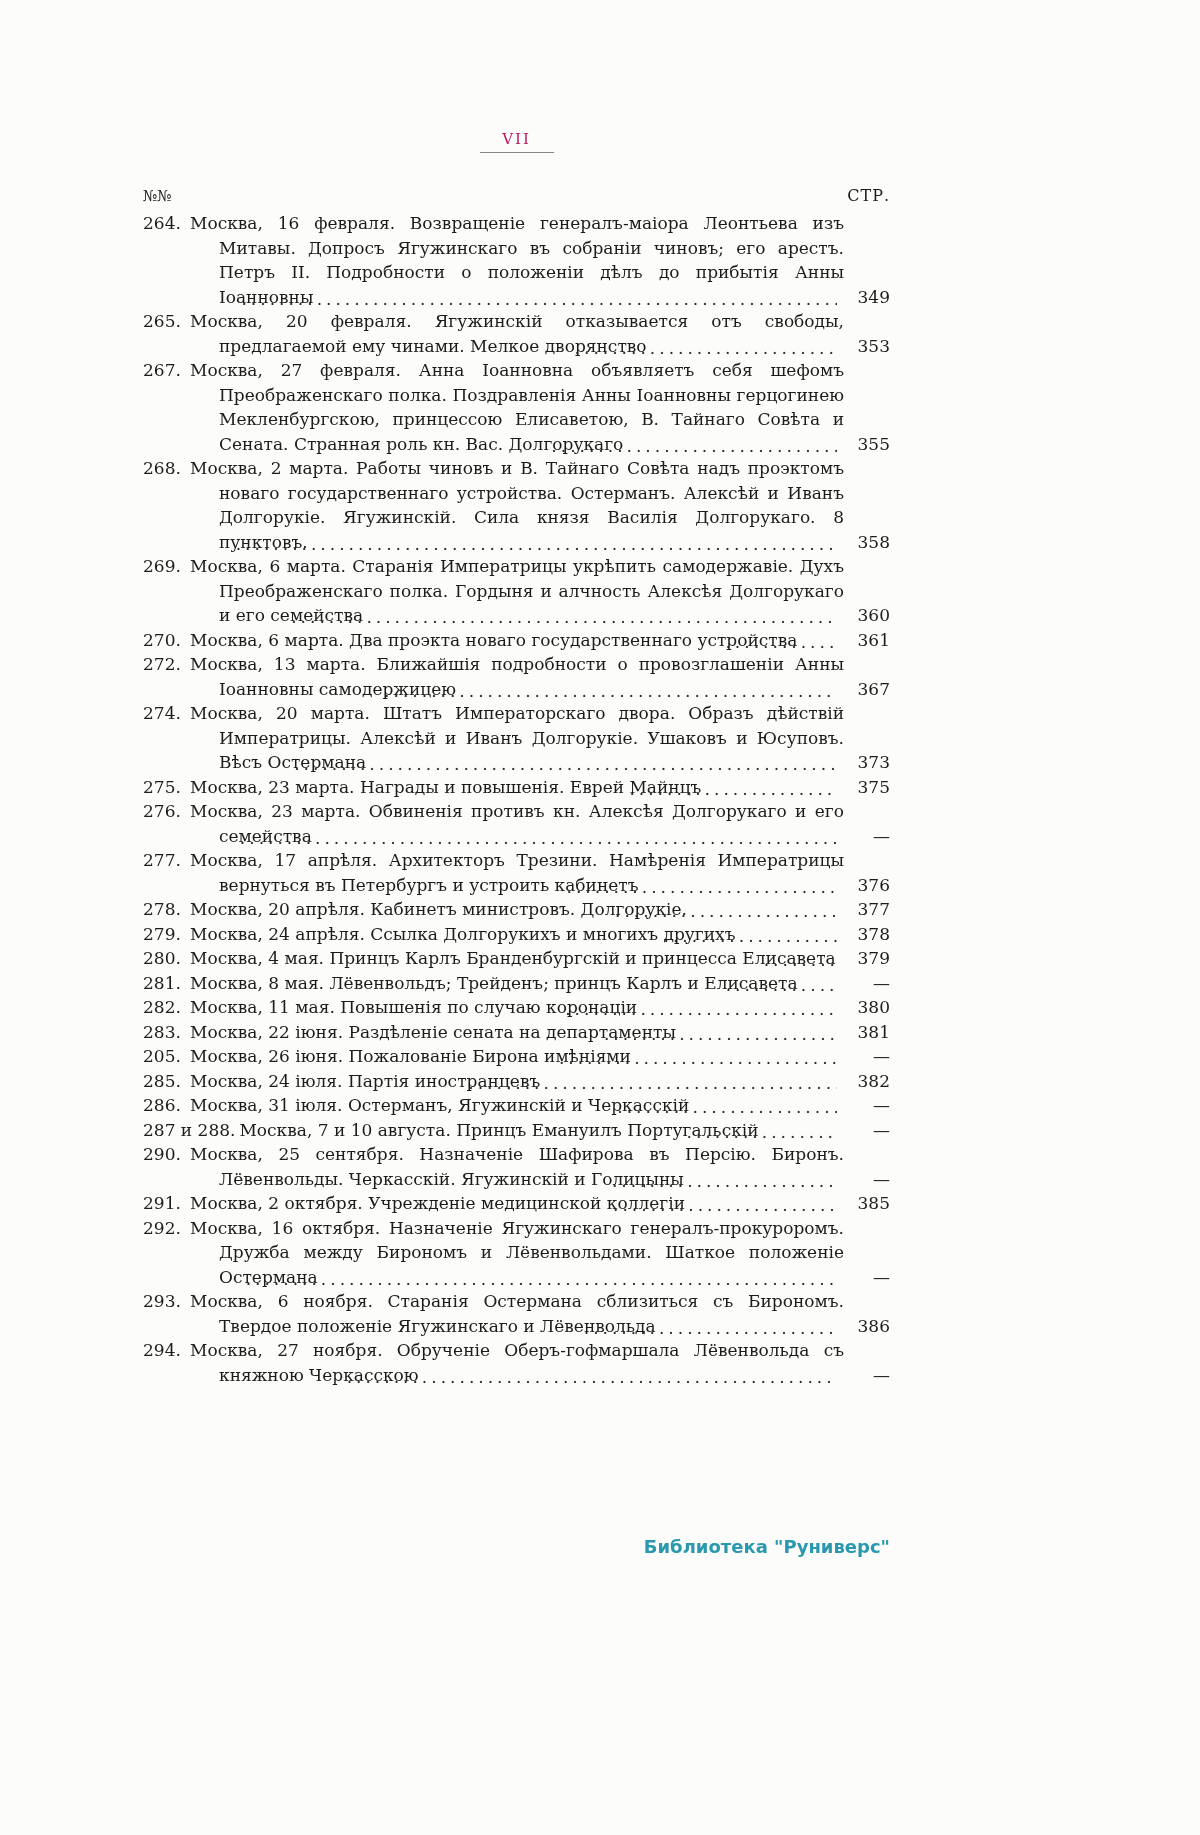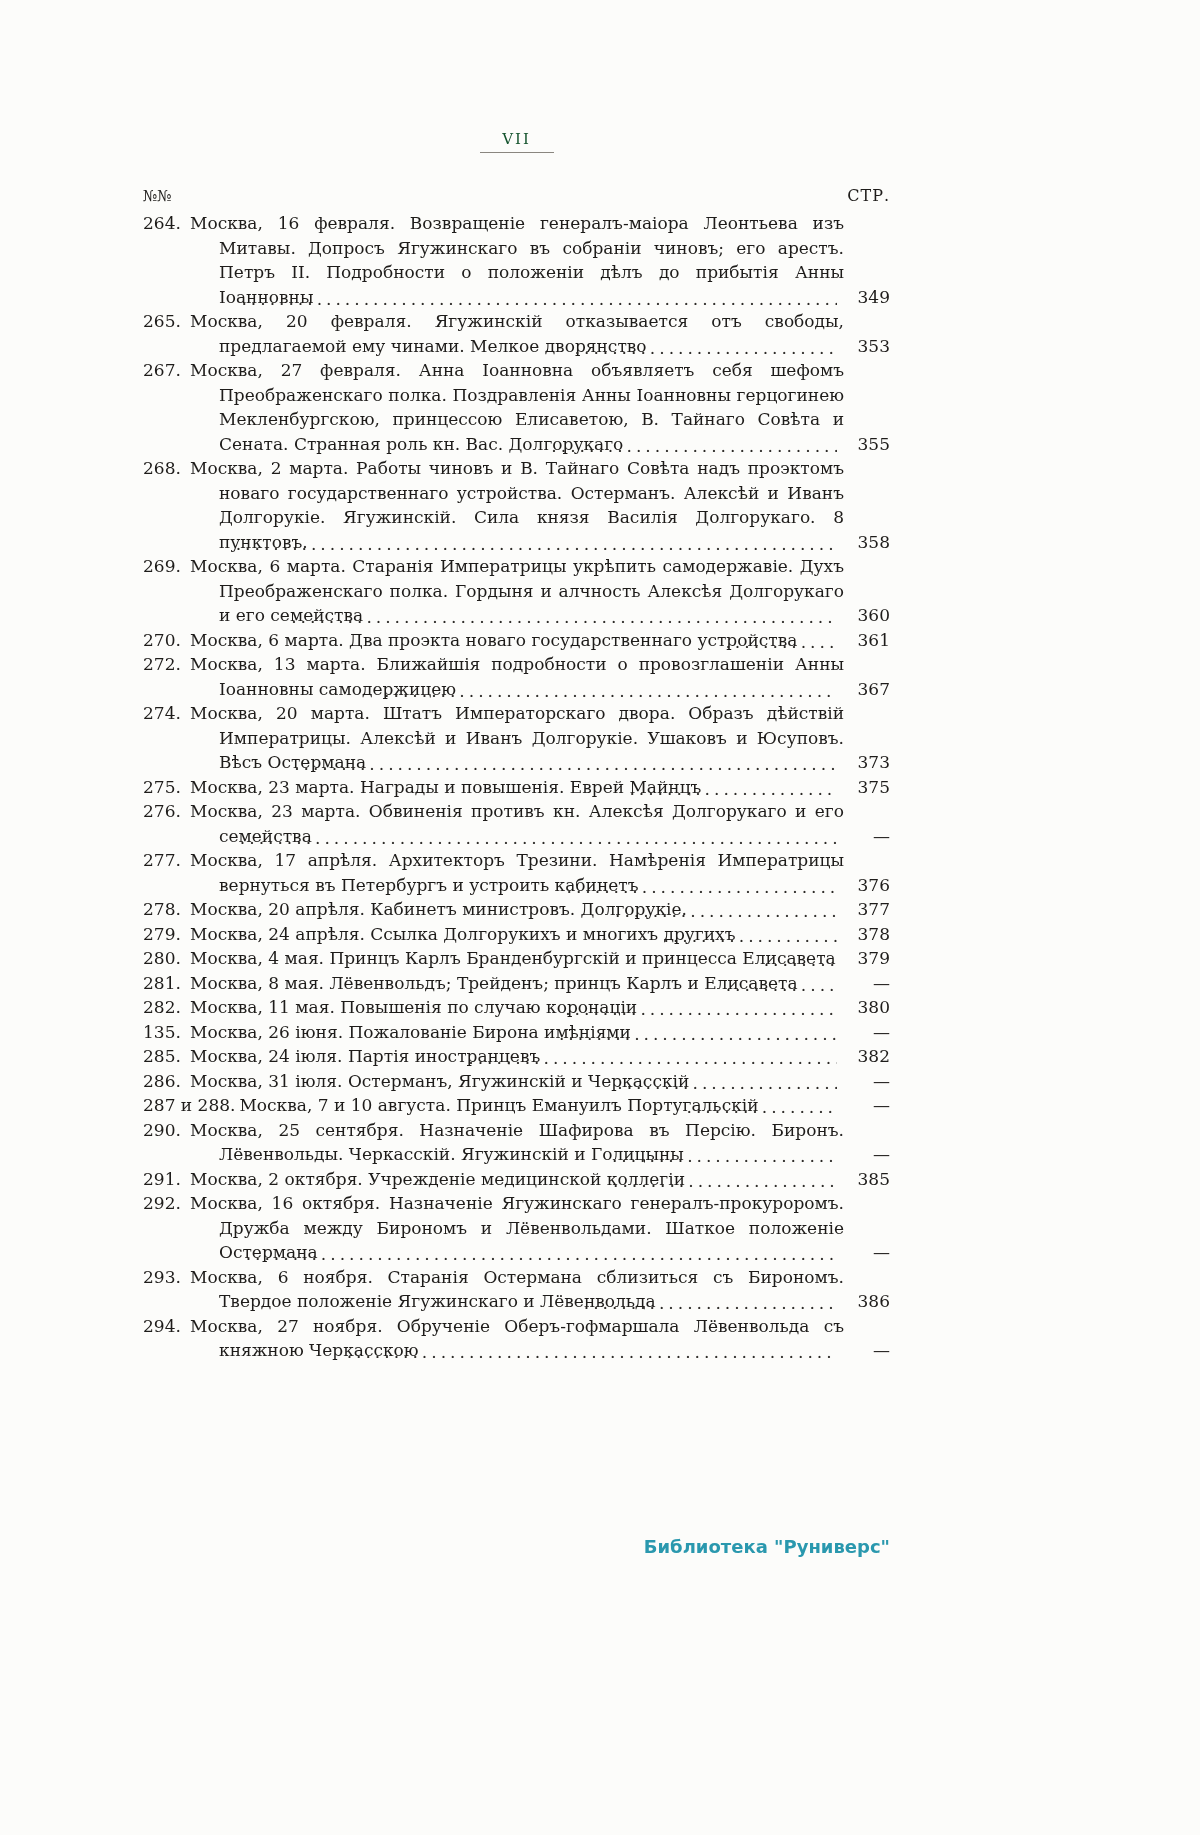--- a/index.html
+++ b/index.html
@@ -23,21 +23,21 @@
   .content{
     position:absolute;
     left:143px;
     top:130px;
     width:747px;
   }
   .folio{
     text-align:center;
     font-size:15px;
     letter-spacing:2px;
-    color:#14532d;
+    color:#be185d;
   }
   .folio-rule{
     width:74px;
     border:0;
     border-top:1px solid #8a867f;
     margin:4px auto 0 auto;
   }
   .col-head{
     display:flex;
     justify-content:space-between;
@@ -123,21 +123,22 @@
         <div class="entry"><span class="num">272.</span><span class="text">Москва, 13 марта. Ближайшія подробности о провозглашеніи Анны Іоанновны самодержицею</span><span class="leader"></span><span class="pageno">367</span></div>
         <div class="entry"><span class="num">274.</span><span class="text">Москва, 20 марта. Штатъ Императорскаго двора. Образъ дѣйствій Императрицы. Алексѣй и Иванъ Долгорукіе. Ушаковъ и Юсуповъ. Вѣсъ Остермана</span><span class="leader"></span><span class="pageno">373</span></div>
         <div class="entry"><span class="num">275.</span><span class="text">Москва, 23 марта. Награды и повышенія. Еврей Майнцъ</span><span class="leader"></span><span class="pageno">375</span></div>
         <div class="entry"><span class="num">276.</span><span class="text">Москва, 23 марта. Обвиненія противъ кн. Алексѣя Долгорукаго и его семейства</span><span class="leader"></span><span class="pageno">—</span></div>
         <div class="entry"><span class="num">277.</span><span class="text">Москва, 17 апрѣля. Архитекторъ Трезини. Намѣренія Императрицы вернуться въ Петербургъ и устроить кабинетъ</span><span class="leader"></span><span class="pageno">376</span></div>
         <div class="entry"><span class="num">278.</span><span class="text">Москва, 20 апрѣля. Кабинетъ министровъ. Долгорукіе.</span><span class="leader"></span><span class="pageno">377</span></div>
         <div class="entry"><span class="num">279.</span><span class="text">Москва, 24 апрѣля. Ссылка Долгорукихъ и многихъ другихъ</span><span class="leader"></span><span class="pageno">378</span></div>
         <div class="entry"><span class="num">280.</span><span class="text">Москва, 4 мая. Принцъ Карлъ Бранденбургскій и принцесса Елисавета</span><span class="leader"></span><span class="pageno">379</span></div>
         <div class="entry"><span class="num">281.</span><span class="text">Москва, 8 мая. Лёвенвольдъ; Трейденъ; принцъ Карлъ и Елисавета</span><span class="leader"></span><span class="pageno">—</span></div>
         <div class="entry"><span class="num">282.</span><span class="text">Москва, 11 мая. Повышенія по случаю коронаціи</span><span class="leader"></span><span class="pageno">380</span></div>
-        <div class="entry"><span class="num">135.</span><span class="text">Москва, 26 іюня. Пожалованіе Бирона имѣніями</span><span class="leader"></span><span class="pageno">—</span></div>
+        <div class="entry"><span class="num">283.</span><span class="text">Москва, 22 іюня. Раздѣленіе сената на департаменты</span><span class="leader"></span><span class="pageno">381</span></div>
+        <div class="entry"><span class="num">205.</span><span class="text">Москва, 26 іюня. Пожалованіе Бирона имѣніями</span><span class="leader"></span><span class="pageno">—</span></div>
         <div class="entry"><span class="num">285.</span><span class="text">Москва, 24 іюля. Партія иностранцевъ</span><span class="leader"></span><span class="pageno">382</span></div>
         <div class="entry"><span class="num">286.</span><span class="text">Москва, 31 іюля. Остерманъ, Ягужинскій и Черкасскій</span><span class="leader"></span><span class="pageno">—</span></div>
         <div class="entry"><span class="num">287 и 288.</span><span class="text">Москва, 7 и 10 августа. Принцъ Емануилъ Португальскій</span><span class="leader"></span><span class="pageno">—</span></div>
         <div class="entry"><span class="num">290.</span><span class="text">Москва, 25 сентября. Назначеніе Шафирова въ Персію. Биронъ. Лёвенвольды. Черкасскій. Ягужинскій и Голицыны</span><span class="leader"></span><span class="pageno">—</span></div>
         <div class="entry"><span class="num">291.</span><span class="text">Москва, 2 октября. Учрежденіе медицинской коллегіи</span><span class="leader"></span><span class="pageno">385</span></div>
         <div class="entry"><span class="num">292.</span><span class="text">Москва, 16 октября. Назначеніе Ягужинскаго генералъ-прокуроромъ. Дружба между Бирономъ и Лёвенвольдами. Шаткое положеніе Остермана</span><span class="leader"></span><span class="pageno">—</span></div>
         <div class="entry"><span class="num">293.</span><span class="text">Москва, 6 ноября. Старанія Остермана сблизиться съ Бирономъ. Твердое положеніе Ягужинскаго и Лёвенвольда</span><span class="leader"></span><span class="pageno">386</span></div>
         <div class="entry"><span class="num">294.</span><span class="text">Москва, 27 ноября. Обрученіе Оберъ-гофмаршала Лёвенвольда съ княжною Черкасскою</span><span class="leader"></span><span class="pageno">—</span></div>
       </div>
 

